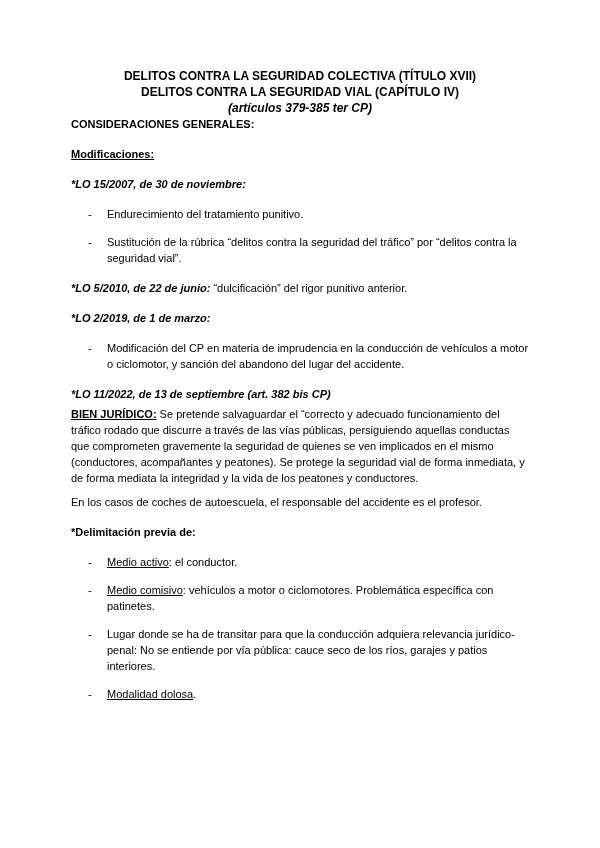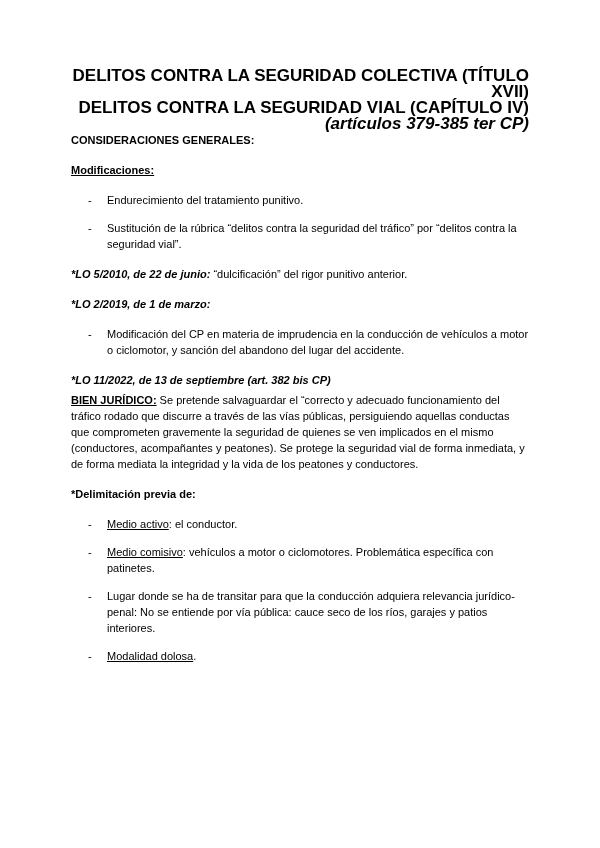--- a/index.html
+++ b/index.html
@@ -11,23 +11,23 @@
     padding: 68px 71px 0 71px;
     background: #ffffff;
     color: #000000;
     font-family: "Liberation Sans", "DejaVu Sans", sans-serif;
     font-size: 11px;
     line-height: 16px;
     overflow: hidden;
   }
   p, div { margin: 0; }
   .doc-title {
-    text-align: right;
+    text-align: center;
     font-weight: bold;
-    font-size: 17px;
+    font-size: 12px;
     line-height: 16px;
   }
   .italic { font-style: italic; }
   .bold { font-weight: bold; }
   .u { text-decoration: underline; }
   .law { font-weight: bold; font-style: italic; }
   .bullet { display: flex; padding-left: 17px; }
   .dash { width: 19px; flex: none; }
   .btext { flex: 1; }
   .mt34 { }
@@ -44,20 +44,21 @@
   <div class="doc-title">
     <div>DELITOS CONTRA LA SEGURIDAD COLECTIVA (TÍTULO XVII)</div>
     <div>DELITOS CONTRA LA SEGURIDAD VIAL (CAPÍTULO IV)</div>
     <div class="italic">(artículos 379-385 ter CP)</div>
   </div>
 
   <p class="bold mt34">CONSIDERACIONES GENERALES:</p>
 
   <p class="bold u mt14">Modificaciones:</p>
 
+  <p class="law mt14">*LO 15/2007, de 30 de noviembre:</p>
 
   <div class="bullet mt14">
     <span class="dash">-</span>
     <span class="btext">Endurecimiento del tratamiento punitivo.</span>
   </div>
 
   <div class="bullet mt12">
     <span class="dash">-</span>
     <span class="btext">Sustitución de la rúbrica “delitos contra la seguridad del tráfico” por “delitos contra la seguridad vial”.</span>
   </div>
@@ -68,20 +69,21 @@
 
   <div class="bullet mt14">
     <span class="dash">-</span>
     <span class="btext">Modificación del CP en materia de imprudencia en la conducción de vehículos a motor o ciclomotor, y sanción del abandono del lugar del accidente.</span>
   </div>
 
   <p class="law mt14">*LO 11/2022, de 13 de septiembre (art. 382 bis CP)</p>
 
   <p class="mt10"><span class="bold u">BIEN JURÍDICO:</span><span> Se pretende salvaguardar el “correcto y adecuado funcionamiento del tráfico rodado que discurre a través de las vías públicas, persiguiendo aquellas conductas que comprometen gravemente la seguridad de quienes se ven implicados en el mismo (conductores, acompañantes y peatones). Se protege la seguridad vial de forma inmediata, y de forma mediata la integridad y la vida de los peatones y conductores.</span></p>
 
+  <p class="mt8">En los casos de coches de autoescuela, el responsable del accidente es el profesor.</p>
 
   <p class="bold mt14">*Delimitación previa de:</p>
 
   <div class="bullet mt14">
     <span class="dash">-</span>
     <span class="btext"><span class="u">Medio activo</span><span>: el conductor.</span></span>
   </div>
 
   <div class="bullet mt12">
     <span class="dash">-</span>

